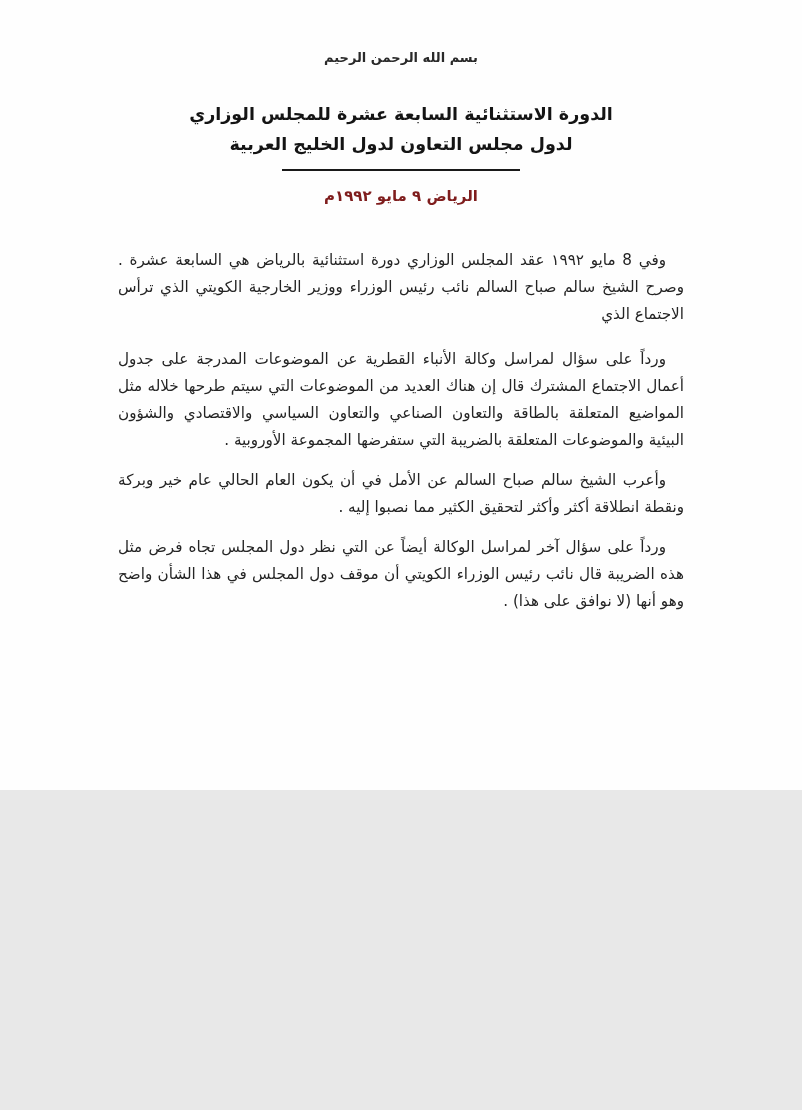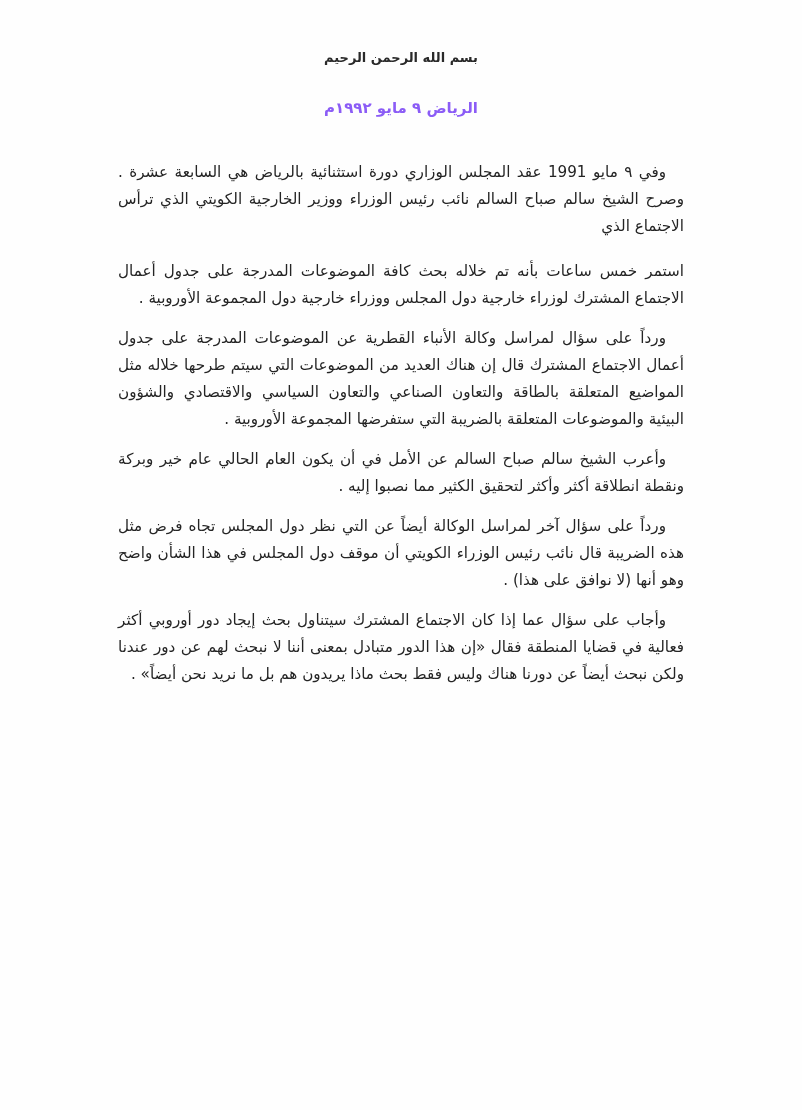--- a/index.html
+++ b/index.html
@@ -4,21 +4,21 @@
   <style>
     html, body {
       margin: 0;
       padding: 0;
       background: #e8e8e8;
       font-family: "DejaVu Sans", sans-serif;
     }
     .page {
       position: relative;
       width: 802px;
-      height: 1110px;
+      height: 790px;
       margin: 0 auto;
       background: #fefefe;
       color: #1d1d1d;
       overflow: hidden;
       box-sizing: border-box;
       direction: rtl;
     }
     .content {
       width: 566px;
       margin: 0 auto;
@@ -47,21 +47,21 @@
     .title-underline {
       width: 238px;
       height: 0;
       border-bottom: 2.5px solid #1a1a1a;
       margin: 10px auto 0 auto;
     }
     .dateline {
       text-align: center;
       font-size: 15px;
       font-weight: 700;
-      color: #8b5cf6;
+      color: #7f1d1d;
       margin: 16px 0 0 0;
     }
     .body-text {
       margin-top: 42px;
       font-size: 15.2px;
       line-height: 27px;
       text-align: justify;
       text-align-last: right;
       color: #242424;
     }
@@ -77,26 +77,29 @@
     }
   </style>
 </head>
 <body>
 
 <div class="page">
   <div class="content">
 
     <p class="basmala">بسم الله الرحمن الرحيم</p>
 
+    <div class="title-block">
+      <p class="title-line">الدورة الاستثنائية السابعة عشرة للمجلس الوزاري</p>
+      <p class="title-line">لدول مجلس التعاون لدول الخليج العربية</p>
+      <div class="title-underline"></div>
+    </div>
 
     <p class="dateline">الرياض ٩ مايو ١٩٩٢م</p>
 
     <div class="body-text">
-      <p class="para lead">وفي ٩ مايو 1991 عقد المجلس الوزاري دورة استثنائية بالرياض هي السابعة عشرة . وصرح الشيخ سالم صباح السالم نائب رئيس الوزراء ووزير الخارجية الكويتي الذي ترأس الاجتماع الذي</p>
-      <p class="para continuation">استمر خمس ساعات بأنه تم خلاله بحث كافة الموضوعات المدرجة على جدول أعمال الاجتماع المشترك لوزراء خارجية دول المجلس ووزراء خارجية دول المجموعة الأوروبية .</p>
+      <p class="para lead">وفي 8 مايو ١٩٩٢ عقد المجلس الوزاري دورة استثنائية بالرياض هي السابعة عشرة . وصرح الشيخ سالم صباح السالم نائب رئيس الوزراء ووزير الخارجية الكويتي الذي ترأس الاجتماع الذي</p>
       <p class="para">ورداً على سؤال لمراسل وكالة الأنباء القطرية عن الموضوعات المدرجة على جدول أعمال الاجتماع المشترك قال إن هناك العديد من الموضوعات التي سيتم طرحها خلاله مثل المواضيع المتعلقة بالطاقة والتعاون الصناعي والتعاون السياسي والاقتصادي والشؤون البيئية والموضوعات المتعلقة بالضريبة التي ستفرضها المجموعة الأوروبية .</p>
       <p class="para">وأعرب الشيخ سالم صباح السالم عن الأمل في أن يكون العام الحالي عام خير وبركة ونقطة انطلاقة أكثر وأكثر لتحقيق الكثير مما نصبوا إليه .</p>
       <p class="para">ورداً على سؤال آخر لمراسل الوكالة أيضاً عن التي نظر دول المجلس تجاه فرض مثل هذه الضريبة قال نائب رئيس الوزراء الكويتي أن موقف دول المجلس في هذا الشأن واضح وهو أنها (لا نوافق على هذا) .</p>
-      <p class="para">وأجاب على سؤال عما إذا كان الاجتماع المشترك سيتناول بحث إيجاد دور أوروبي أكثر فعالية في قضايا المنطقة فقال «إن هذا الدور متبادل بمعنى أننا لا نبحث لهم عن دور عندنا ولكن نبحث أيضاً عن دورنا هناك وليس فقط بحث ماذا يريدون هم بل ما نريد نحن أيضاً» .</p>
     </div>
 
   </div>
 </div>
 
 </body></html>

